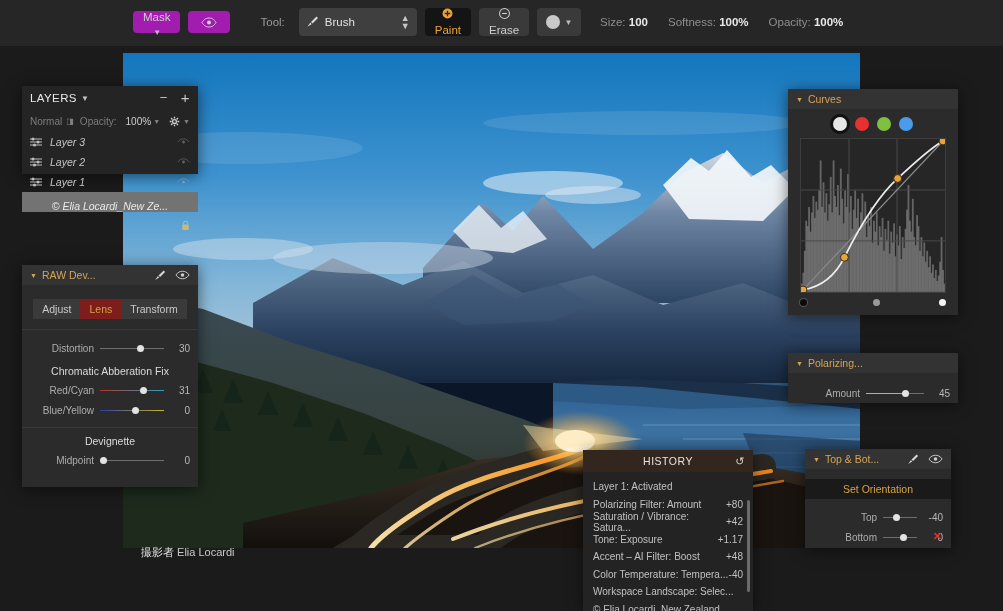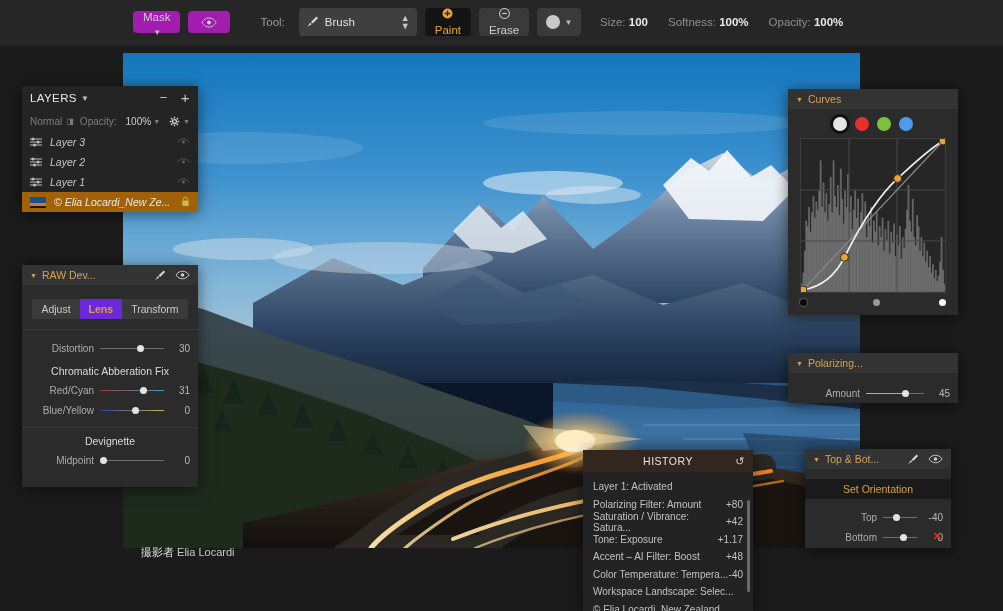--- a/index.html
+++ b/index.html
@@ -58,45 +58,45 @@
   
   .panel{ position:absolute; background:#2b2b2b; box-shadow:0 2px 14px rgba(0,0,0,.55); }
   .panel-head{
     height:20px; display:flex; align-items:center; padding:0 8px; background:#333333;
     font-size:10.5px; color:#d5a457; gap:5px;
   }
   .tri{ font-size:7px; color:#d5a457; }
   .panel-head .tools{ margin-left:auto; display:flex; gap:9px; align-items:center; }
 
   
-  #layers{ left:22px; top:86px; width:176px; height:125px; background:#242424; }
+  #layers{ left:22px; top:86px; width:176px; height:88px; background:#242424; }
   #layers-title{
     height:24px; display:flex; align-items:center; padding:0 8px; color:#e9e9e9; font-size:11.5px;
     letter-spacing:.4px;
   }
   #layers-title .t-chev{ font-size:8px; margin-left:4px; color:#c2c2c2; }
   #layers-title .acts{ margin-left:auto; display:flex; gap:13px; align-items:center; color:#c9c9c9; }
   #layers-opts{
     height:22px; display:flex; align-items:center; padding:0 8px; font-size:10px; color:#7d7d7d; gap:4px;
   }
   #layers-opts .right{ margin-left:auto; display:flex; align-items:center; gap:9px; }
   #layers-opts .op-val{ color:#cfcfcf; }
   .layer-row{
     height:20px; display:flex; align-items:center; padding:0 8px; gap:8px; font-size:10.5px; color:#c6c6c6;font-style:italic;
   }
-  .layer-row.sel{ background:#a16207; color:#e9e9e9; }
+  .layer-row.sel{ background:#737373; color:#e9e9e9;flex-direction:column; }
   .layer-row .eye-r{ margin-left:auto; opacity:.35; }
   .lthumb{ width:16px;height:11px; background:linear-gradient(#1c4f86 0 55%, #d07a2a 55% 78%, #1a1a1a 78% 100%); }
 
   
   #raw{ left:22px; top:265px; width:176px; height:222px; }
   #raw-body{ padding-top:8px; }
   .tabs{ display:flex; justify-content:center; gap:0; padding:6px 10px 10px 10px; }
   .tab{ font-size:10.5px; padding:4px 9px; color:#c9c9c9; background:#3a3a3a; }
-  .tab.active{ background:#6d28d9; color:#d9a140;font-weight:bold; }
+  .tab.active{ background:#7f1d1d; color:#d9a140; }
   .divider{ height:1px; background:#383838; }
   .slider-row{ display:flex; align-items:center; height:20px; padding:0 8px; gap:6px; font-size:10px; color:#adadad; }
   .sl-label{ width:64px; text-align:right; flex:none; }
   .sl-track{ position:relative; flex:1; height:10px; }
   .sl-line{ position:absolute; top:4.5px; left:0; right:0; height:1.5px; background:#6e6e6e; }
   .sl-knob{ position:absolute; top:2px; width:7px;height:7px;border-radius:50%; background:#e3e3e3; }
   .sl-val{ width:20px; text-align:right; flex:none; color:#b8b8b8; }
   .sec-title{ text-align:center; font-size:10.5px; color:#dcdcdc; padding:7px 0 3px 0; }
 
   

